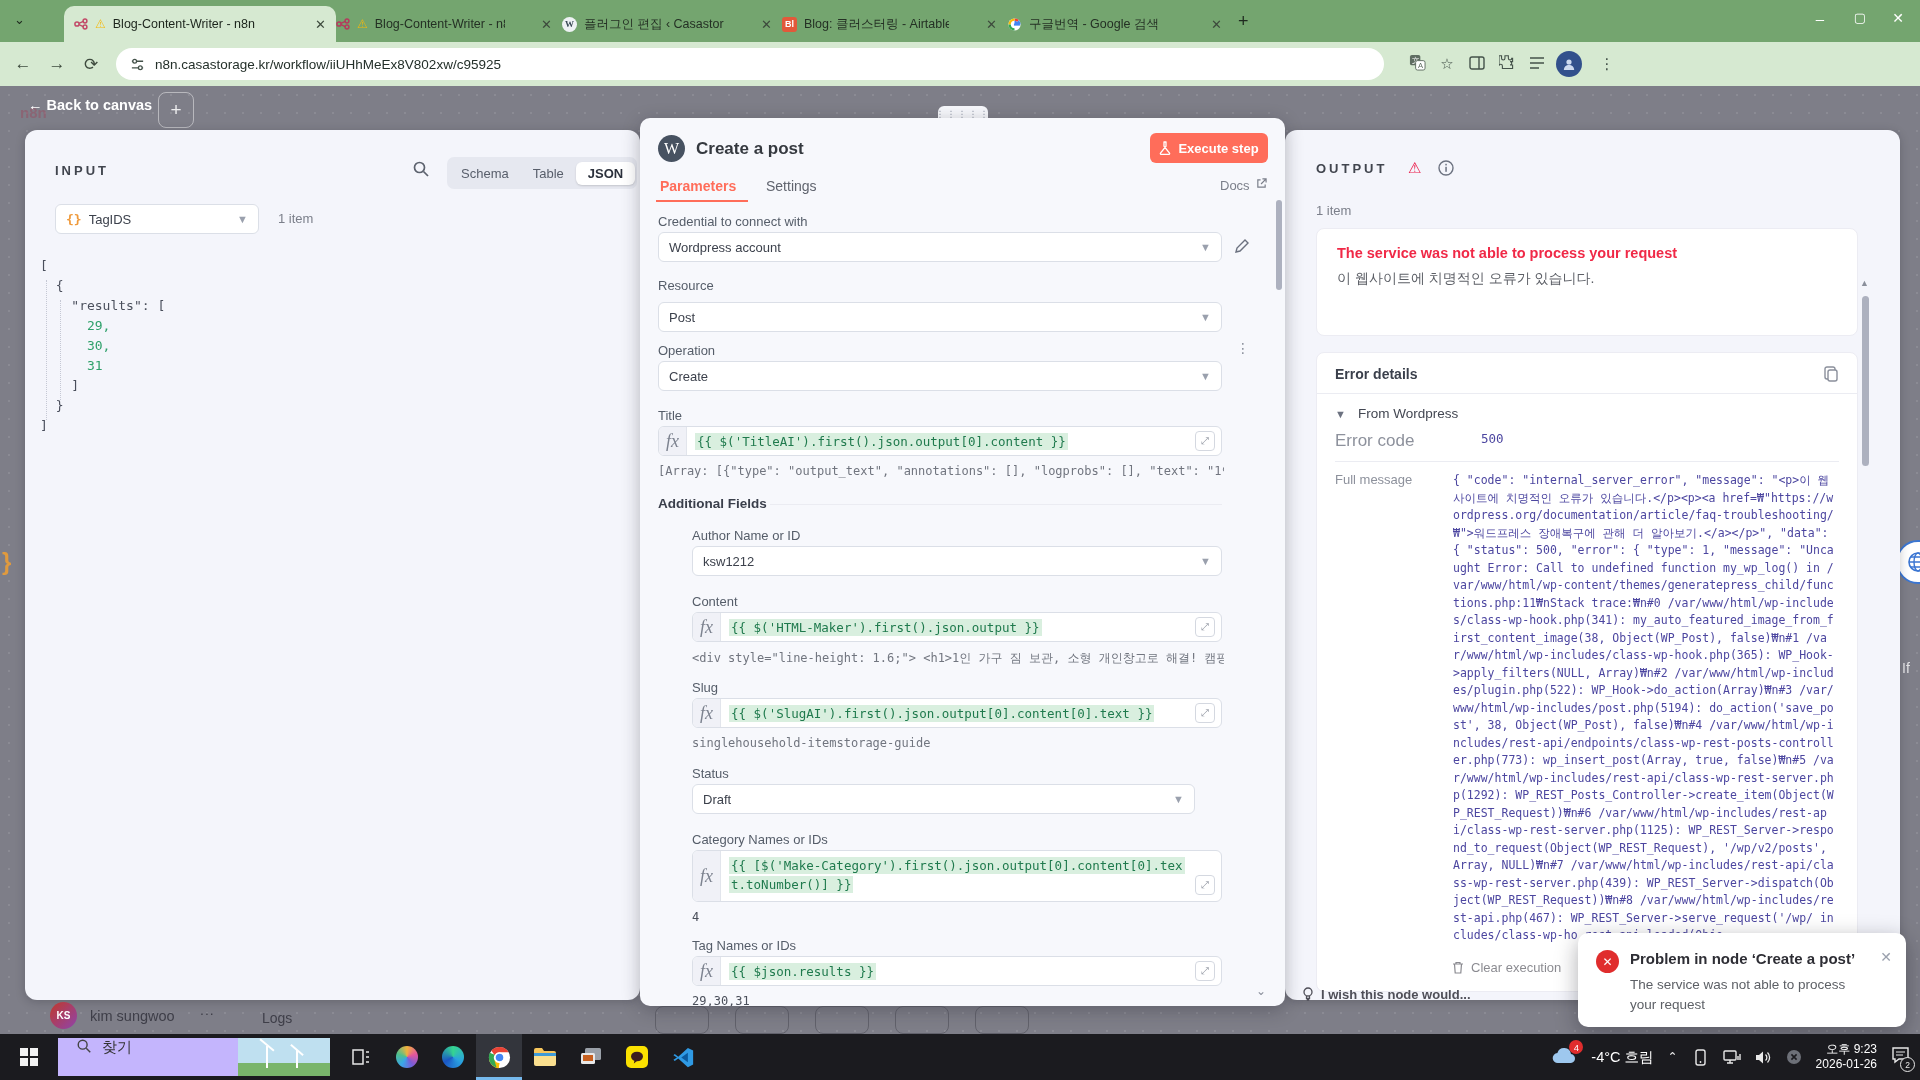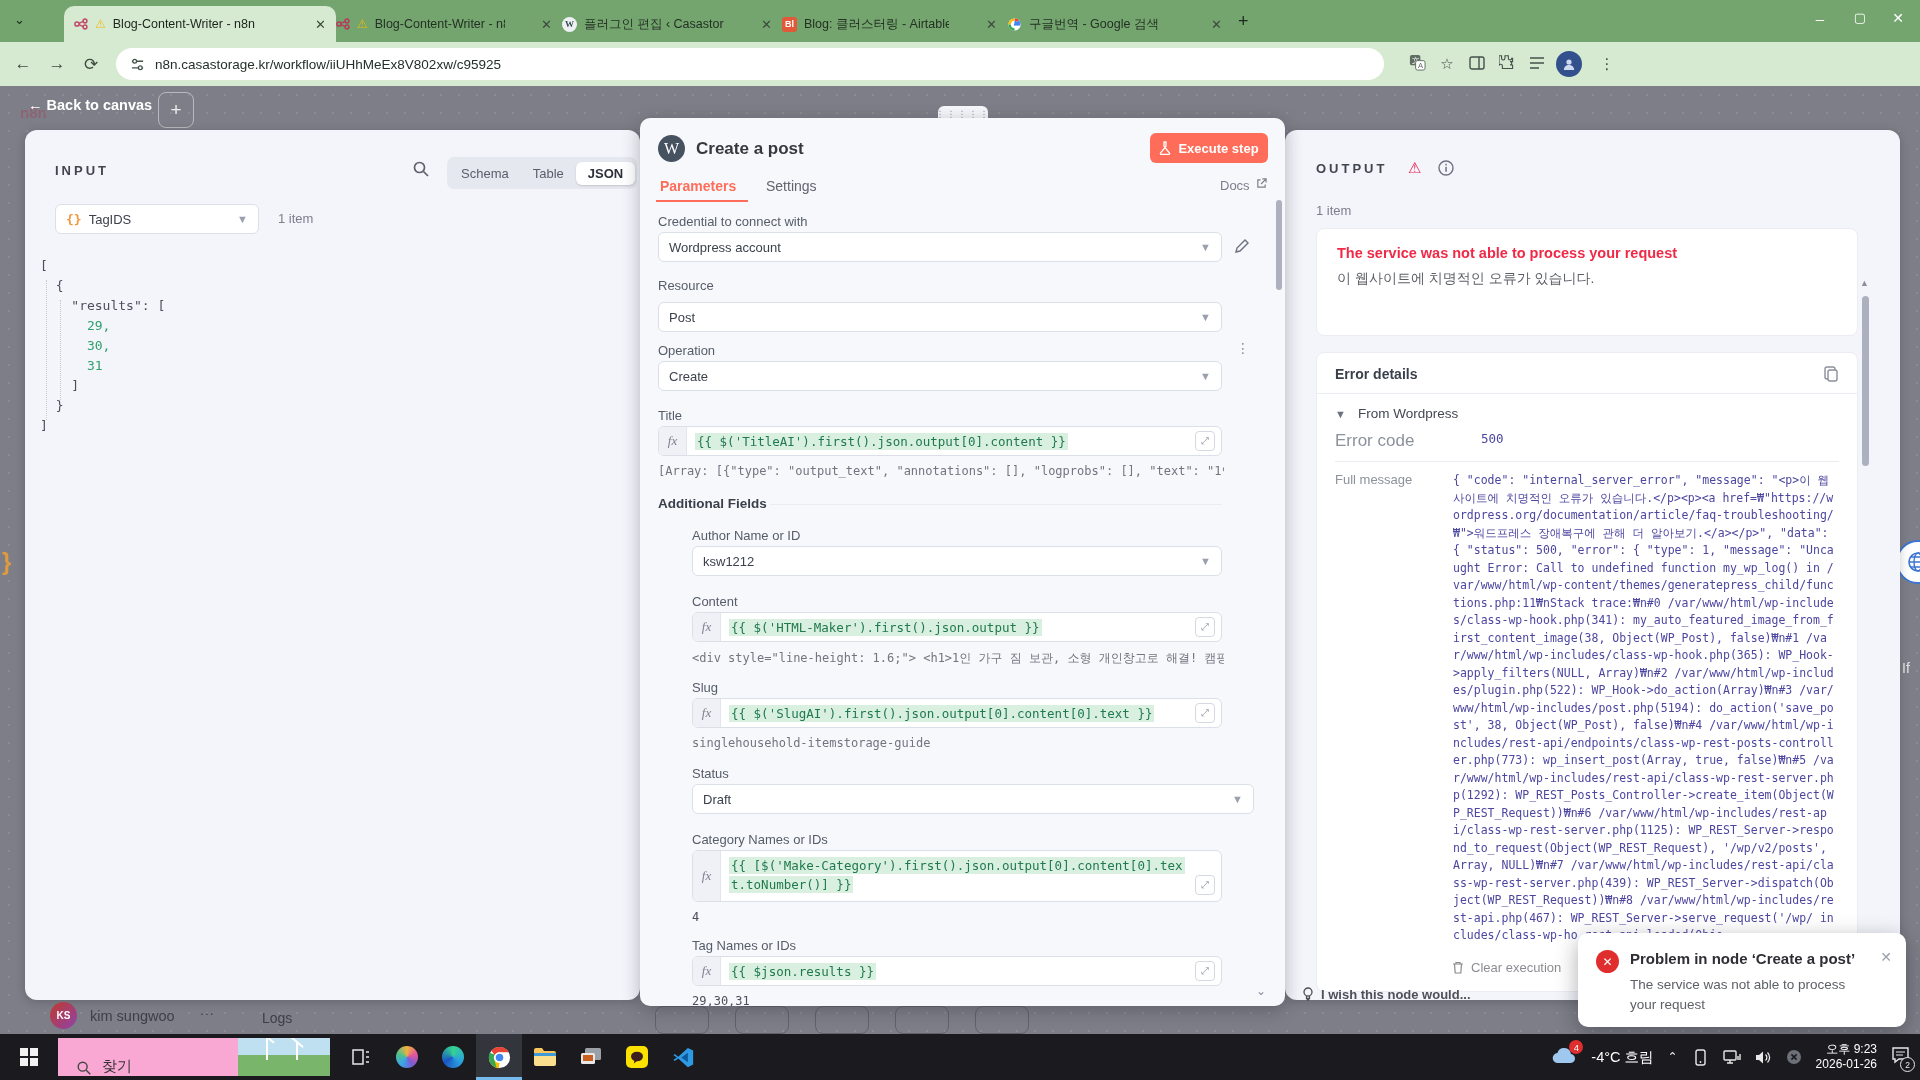--- a/index.html
+++ b/index.html
@@ -33,21 +33,21 @@
   .seg div{padding:4px 12px;font-size:13px;color:#585e6b;border-radius:6px;}
   .seg .on{background:#fff;color:#2c313c;font-weight:bold;box-shadow:0 1px 2px rgba(0,0,0,.15);}
   .ptitle{font-size:13px;font-weight:bold;letter-spacing:3px;color:#41454e;}
   .sel{background:#fff;border:1px solid #dbdfe7;border-radius:6px;display:flex;align-items:center;
        padding:0 10px;font-size:13px;color:#3c414c;height:30px;box-sizing:border-box;}
   .sel .chev{margin-left:auto;color:#9aa0ad;font-size:11px;}
   .lbl{font-size:13px;color:#555d69;}
   .fxf{background:#fff;border:1px solid #dbdfe7;border-radius:6px;display:flex;align-items:stretch;
        box-sizing:border-box;overflow:hidden;}
   .fxtag{width:27px;background:#f0f1f7;border-right:1px solid #e2e5ec;color:#7c828f;display:flex;
-         align-items:center;justify-content:center;font-family:"Liberation Serif",serif;font-style:italic;font-size:13px;}
+         align-items:center;justify-content:center;font-family:"Liberation Serif",serif;font-style:italic;font-size:18px;}
   .expr{padding:5px 8px;font-size:12.5px;line-height:1.55;color:#1f7a4d;white-space:pre-wrap;word-break:break-all;flex:1;}
   .expr span{background:#d9efdf;box-decoration-break:clone;-webkit-box-decoration-break:clone;padding:1px 2px;}
   .popout{align-self:center;margin-right:6px;width:18px;height:18px;border:1px solid #d4d8e0;border-radius:4px;
           color:#8a8f9b;font-size:10px;display:flex;align-items:center;justify-content:center;background:#fff;flex:0 0 auto;}
   .prev{font-size:12px;color:#71757f;white-space:nowrap;overflow:hidden;}
   .jsonline{font-size:13px;line-height:20px;color:#4a4f5c;white-space:pre;}
   .jsonline.num{color:#2ea06a;}
   .card{background:#fff;border-radius:8px;border:1px solid #ececf3;}
   .divline{height:1px;background:#ebecf2;}
   .redtri{color:#ea1947;font-size:15px;font-weight:bold;}
@@ -339,21 +339,21 @@
 
     <div class="lbl" style="position:absolute;left:52px;top:562px;">Slug</div>
     <div class="fxf" style="position:absolute;left:52px;top:580px;width:530px;height:30px;">
       <span class="fxtag">fx</span>
       <span class="expr mono"><span>{{ $('SlugAI').first().json.output[0].content[0].text }}</span></span>
       <span class="popout">⤢</span>
     </div>
     <div class="prev mono" style="position:absolute;left:52px;top:618px;width:532px;">singlehousehold-itemstorage-guide</div>
 
     <div class="lbl" style="position:absolute;left:52px;top:648px;">Status</div>
-    <div class="sel" style="position:absolute;left:52px;top:666px;width:562px;">
+    <div class="sel" style="position:absolute;left:52px;top:666px;width:503px;">
       <span>Draft</span>
       <span class="chev">▼</span>
     </div>
 
     <div class="lbl" style="position:absolute;left:52px;top:714px;">Category Names or IDs</div>
     <div class="fxf" style="position:absolute;left:52px;top:732px;width:530px;height:52px;">
       <span class="fxtag">fx</span>
       <span class="expr mono"><span>{{ [$('Make-Category').first().json.output[0].content[0].text.toNumber()] }}</span></span>
       <span class="popout" style="align-self:flex-end;margin-bottom:6px;">⤢</span>
     </div>
@@ -409,21 +409,21 @@
   <div class="abs taskbar">
     <div class="tkicon" style="width:58px;">
         <div class="winlogo">
           <div></div>
           <div></div>
           <div></div>
           <div></div>
         </div>
       </div>
 
-    <div style="width:272px;height:38px;background:#f9a8d4;display:flex;align-items:flex-end;overflow:hidden;">
+    <div style="width:272px;height:38px;background:#c4b5fd;display:flex;align-items:flex-start;overflow:hidden;">
       <svg style="margin-left:18px;" width="16" height="16" viewBox="0 0 18 18">
           <circle cx="7.5" cy="7.5" r="5" fill="none" stroke="#444" stroke-width="1.6"></circle>
           <line x1="11.5" y1="11.5" x2="16" y2="16" stroke="#444" stroke-width="1.6"></line>
         </svg>
       <span style="margin-left:10px;font-size:15px;color:#333;">찾기</span>
       <div style="margin-left:auto;width:92px;height:46px;background:linear-gradient(#bfe0f0 55%,#79b56b 55%);position:relative;">
         <div style="position:absolute;left:28px;top:8px;width:2px;height:22px;background:#fff;"></div>
         <div style="position:absolute;left:20px;top:6px;width:18px;height:2px;background:#fff;transform:rotate(40deg);"></div>
         <div style="position:absolute;left:58px;top:12px;width:2px;height:18px;background:#fff;"></div>
         <div style="position:absolute;left:51px;top:11px;width:16px;height:2px;background:#fff;transform:rotate(40deg);"></div>

